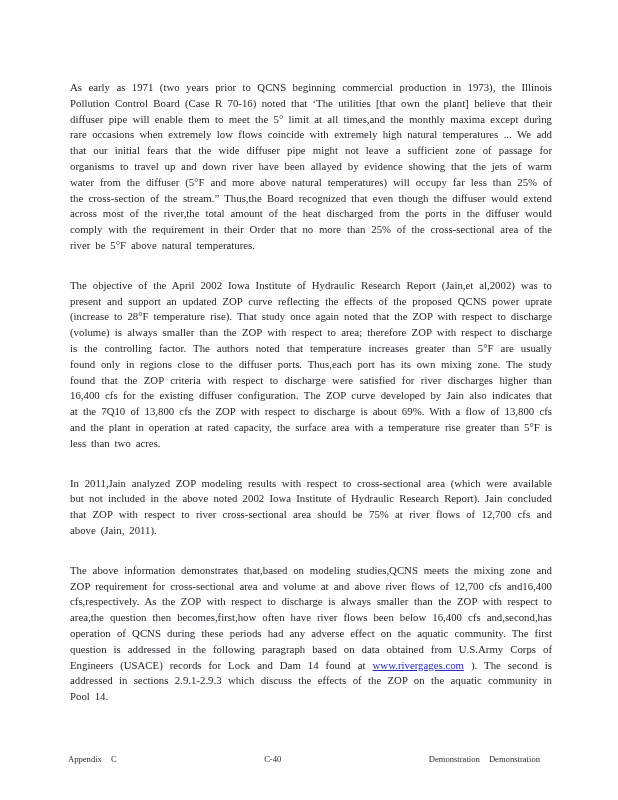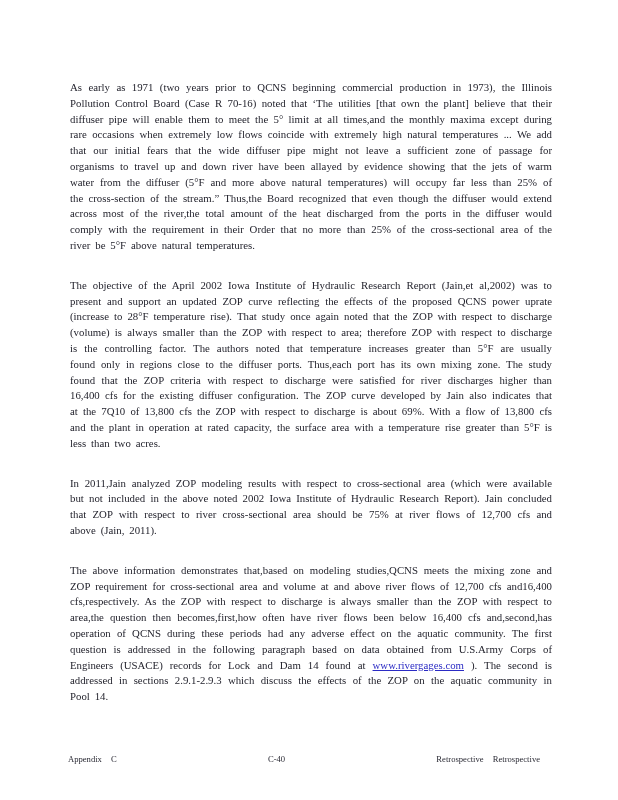--- a/index.html
+++ b/index.html
@@ -60,15 +60,15 @@
   <div class="content">
     <p>As early as 1971 (two years prior to QCNS beginning commercial production in 1973), the Illinois Pollution Control Board (Case R 70-16) noted that ‘The utilities [that own the plant] believe that their diffuser pipe will enable them to meet the 5° limit at all times,and the monthly maxima except during rare occasions when extremely low flows coincide with extremely high natural temperatures ... We add that our initial fears that the wide diffuser pipe might not leave a sufficient zone of passage for organisms to travel up and down river have been allayed by evidence showing that the jets of warm water from the diffuser (5°F and more above natural temperatures) will occupy far less than 25% of the cross-section of the stream.” Thus,the Board recognized that even though the diffuser would extend across most of the river,the total amount of the heat discharged from the ports in the diffuser would comply with the requirement in their Order that no more than 25% of the cross-sectional area of the river be 5°F above natural temperatures.</p>
     <p>The objective of the April 2002 Iowa Institute of Hydraulic Research Report (Jain,et al,2002) was to present and support an updated ZOP curve reflecting the effects of the proposed QCNS power uprate (increase to 28°F temperature rise). That study once again noted that the ZOP with respect to discharge (volume) is always smaller than the ZOP with respect to area; therefore ZOP with respect to discharge is the controlling factor. The authors noted that temperature increases greater than 5°F are usually found only in regions close to the diffuser ports. Thus,each port has its own mixing zone. The study found that the ZOP criteria with respect to discharge were satisfied for river discharges higher than 16,400 cfs for the existing diffuser configuration. The ZOP curve developed by Jain also indicates that at the 7Q10 of 13,800 cfs the ZOP with respect to discharge is about 69%. With a flow of 13,800 cfs and the plant in operation at rated capacity, the surface area with a temperature rise greater than 5°F is less than two acres.</p>
     <p>In 2011,Jain analyzed ZOP modeling results with respect to cross-sectional area (which were available but not included in the above noted 2002 Iowa Institute of Hydraulic Research Report). Jain concluded that ZOP with respect to river cross-sectional area should be 75% at river flows of 12,700 cfs and above (Jain, 2011).</p>
     <p><span>The above information demonstrates that,based on modeling studies,QCNS meets the mixing zone and ZOP requirement for cross-sectional area and volume at and above river flows of 12,700 cfs and16,400 cfs,respectively. As the ZOP with respect to discharge is always smaller than the ZOP with respect to area,the question then becomes,first,how often have river flows been below 16,400 cfs and,second,has operation of QCNS during these periods had any adverse effect on the aquatic community. The first question is addressed in the following paragraph based on data obtained from U.S.Army Corps of Engineers (USACE) records for Lock and Dam 14 found at </span><a class="doc-link" href="#">www.rivergages.com</a><span> ). The second is addressed in sections 2.9.1-2.9.3 which discuss the effects of the ZOP on the aquatic community in Pool 14.</span></p>
   </div>
 
   <div class="footer">
     <span>Appendix C</span>
     <span>C-40</span>
-    <span>Retrospective Retrospective</span>
+    <span>Demonstration Demonstration</span>
   </div>
 </div>
 
 </body></html>

